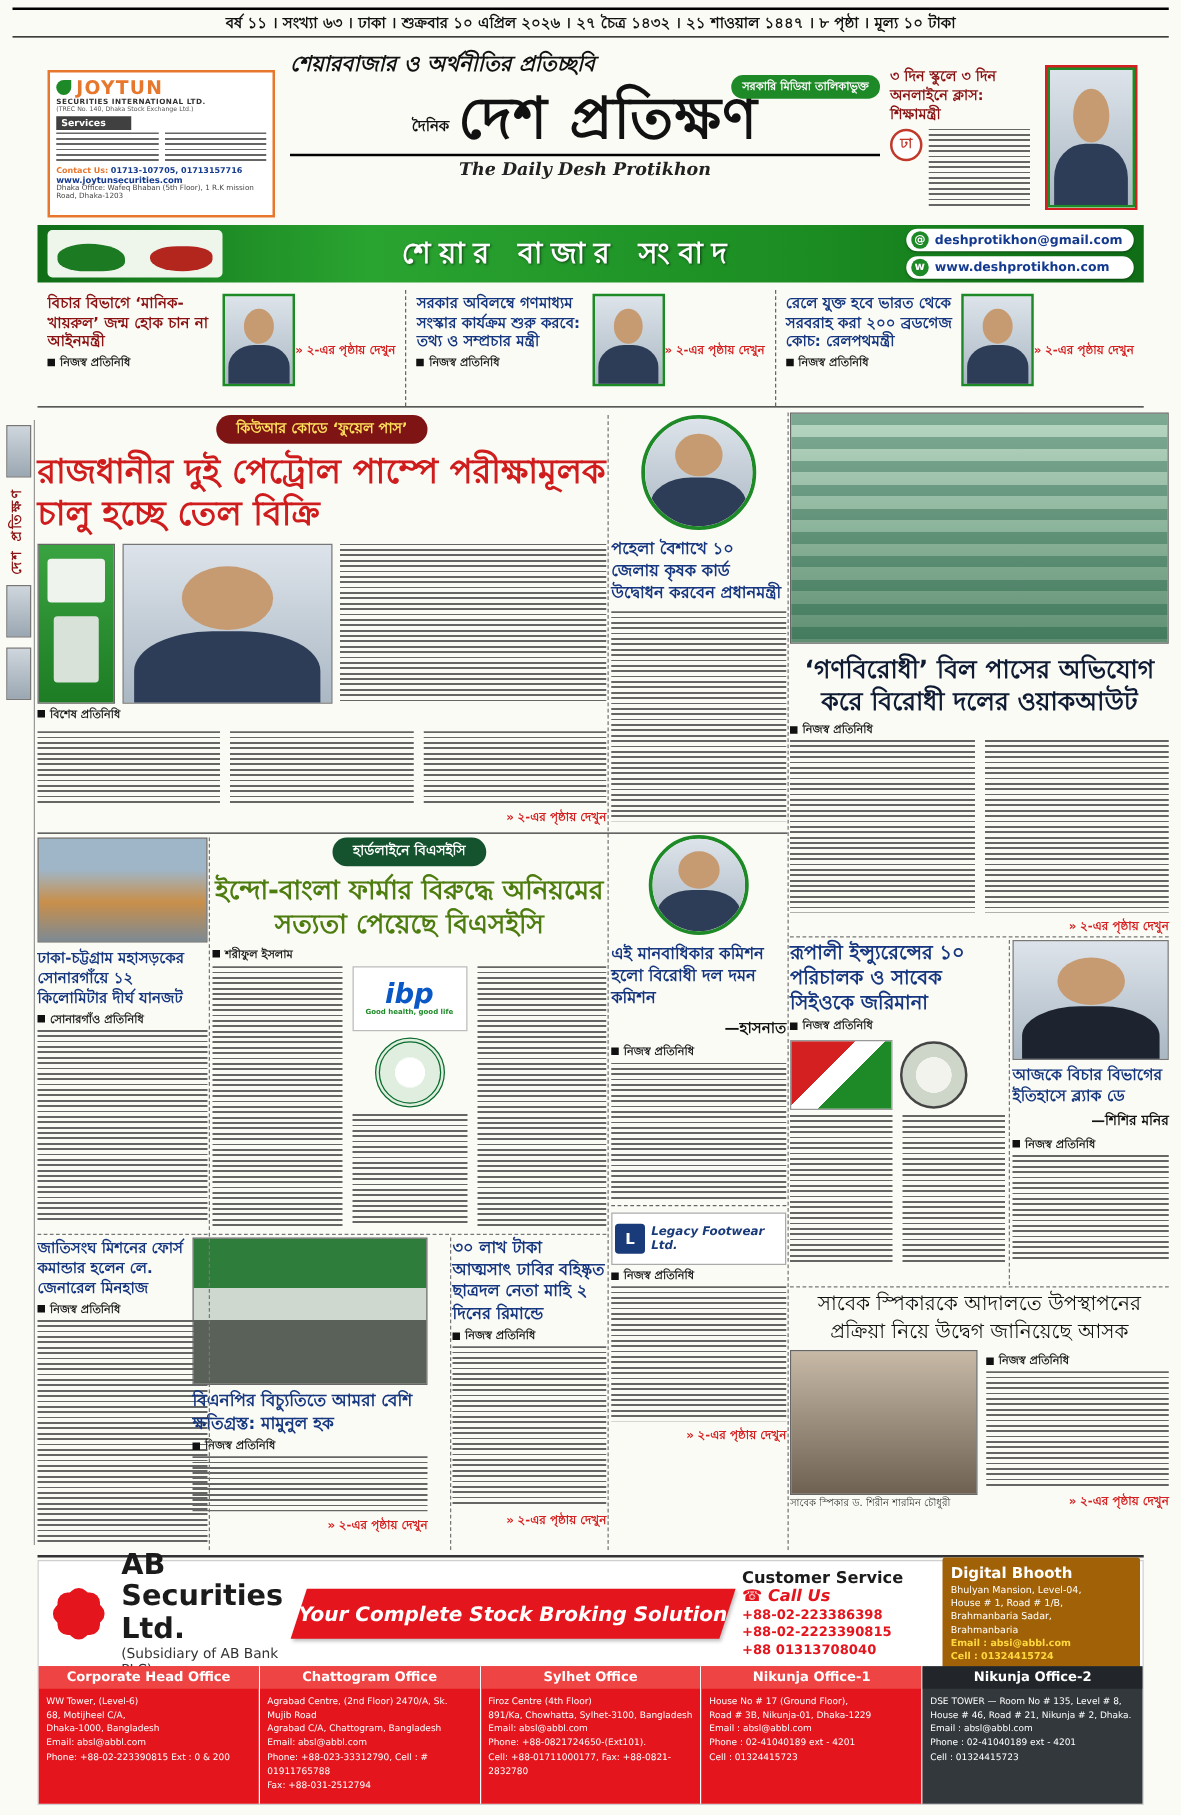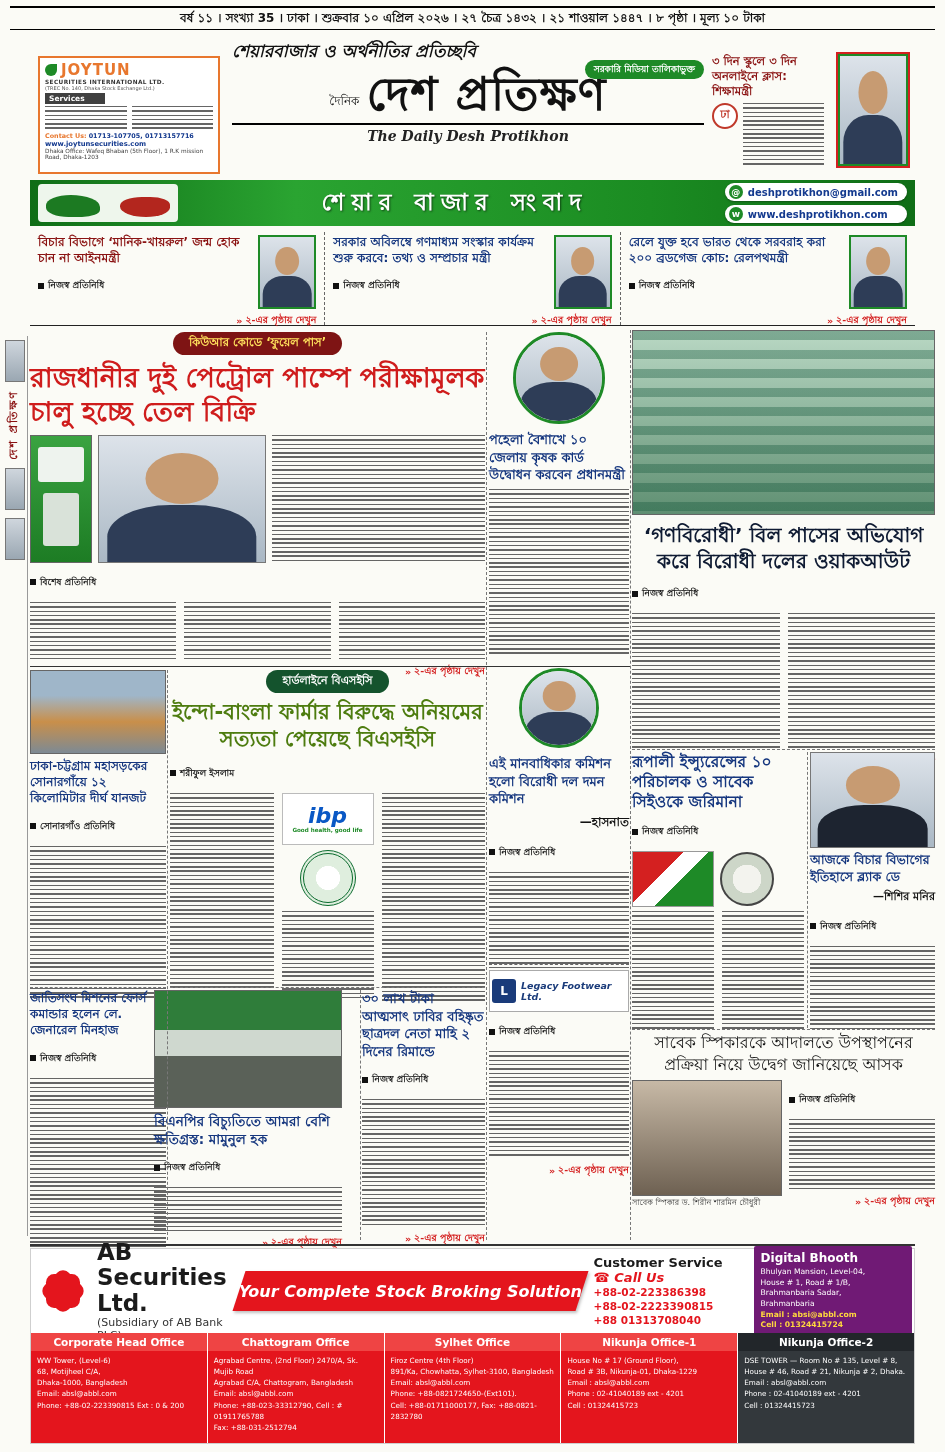--- a/index.html
+++ b/index.html
@@ -2,21 +2,21 @@
 <html><head>
 <meta charset="utf-8">
 <style>
   *{margin:0;padding:0;box-sizing:border-box}
   html,body{width:945px;height:1452px}
   body{position:relative;background:#fbfbf6;font-family:"DejaVu Sans","Liberation Sans",sans-serif;color:#111;overflow:hidden}
   .abs{position:absolute}
   .tx{background:repeating-linear-gradient(180deg,#4b4b4b 0 1.4px,transparent 1.4px 4.3px);opacity:.85}
   .cols{display:flex;gap:8px}
   .cols>*{flex:1}
-  .byl{display:flex;align-items:center;gap:4px;font-size:9px;font-weight:bold;color:#1b1b1b;margin:12px 0}
+  .byl{display:flex;align-items:center;gap:4px;font-size:9px;font-weight:bold;color:#1b1b1b;margin:1px 0}
   .sq{width:6px;height:6px;background:#111;display:inline-block;flex:0 0 auto}
   .jump{display:flex;justify-content:flex-end;align-items:center;gap:3px;color:#d42020;font-size:9.5px;font-weight:bold;margin-top:4px}
   .ph{background:linear-gradient(180deg,#cfd6dd,#9aa7b2);border:1px solid #777}
   .portrait{position:relative;overflow:hidden;background:linear-gradient(180deg,#dde3ea,#aab8c4)}
   .portrait::before{content:"";position:absolute;left:50%;top:14%;width:44%;height:40%;transform:translateX(-50%);border-radius:50%;background:#c79b72}
   .portrait::after{content:"";position:absolute;left:50%;top:55%;width:90%;height:60%;transform:translateX(-50%);border-radius:42% 42% 0 0;background:#2e3d57}
   .c-blue{color:#16377f}.c-maroon{color:#8a1212}
 
   .dateline{left:10px;top:6px;width:925px;height:24px;border-top:2px solid #000;border-bottom:1.2px solid #000;
     text-align:center;font-size:12px;font-weight:bold;line-height:21px}
@@ -35,21 +35,21 @@
   .jt-contact b{color:#e8772e}
   .jt-nums{font-weight:bold;color:#143a8f}
   .jt-web{font-size:6.8px;font-weight:bold;color:#143a8f}
   .jt-office{font-size:5.8px;color:#444}
 
   .masthead{left:232px;top:38px;width:472px;height:140px}
   .mh-tagline{font-size:17px;font-weight:bold;font-style:italic}
   .mh-badge{position:absolute;right:0;top:22px;background:#1e8a27;color:#fff;font-size:9px;font-weight:bold;
     padding:2px 9px;border-radius:10px}
   .mh-titlerow{display:flex;align-items:flex-end;justify-content:center;gap:7px;margin-top:4px}
-  .mh-daily{font-size:12px;font-weight:normal;padding-bottom:6px}
+  .mh-daily{font-size:12px;font-weight:bold;padding-bottom:6px}
   .mh-title{font-size:46px;font-weight:900;letter-spacing:1px;line-height:1.05}
   .mh-rule{border-top:2px solid #000;margin-top:5px}
   .mh-sub{text-align:center;font-family:"DejaVu Serif","Liberation Serif",serif;font-style:italic;font-weight:bold;
     font-size:14px;margin-top:3px;color:#222}
 
   .edubox{left:710px;top:52px;width:200px;height:124px;display:flex;gap:14px;padding:2px}
   .eb-left{flex:1}
   .eb-head{color:#8a1212;font-weight:800;font-size:11.5px;line-height:1.3}
   .eb-row{display:flex;gap:5px;margin-top:4px;align-items:flex-start}
   .eb-circle{width:26px;height:26px;border:2px solid #c0392b;border-radius:50%;display:flex;align-items:center;
@@ -66,21 +66,21 @@
     font-weight:900;text-shadow:1px 1px 2px rgba(0,0,0,.55)}
   .bn-letters .grp{margin-left:16px}
   .bn-pills{display:flex;flex-direction:column;gap:4px;flex:0 0 auto}
   .pill{background:#fff;border-radius:11px;padding:2px 9px 2px 4px;font-size:10px;font-weight:bold;color:#143a8f;
     display:flex;align-items:center;gap:5px;box-shadow:0 1px 2px rgba(0,0,0,.35)}
   .ic{width:14px;height:14px;border-radius:50%;background:#1e8a27;color:#fff;font-size:9px;display:flex;
     align-items:center;justify-content:center;font-weight:bold;flex:0 0 auto}
 
   
   .briefs{left:30px;top:232px;width:885px;height:94px;display:flex;border-bottom:1.5px solid #222}
-  .brief{flex:1;padding:3px 8px 4px;border-right:1.5px dashed #666;display:flex;flex-direction:column}
+  .brief{flex:1;padding:3px 8px 4px;border-right:1.5px dashed #666;display:flex;flex-direction:row}
   .brief:last-child{border-right:none}
   .br-top{display:flex;gap:6px;flex:1}
   .br-left{flex:1}
   .br-head{font-size:12px;font-weight:800;line-height:1.3}
   .br-photo{width:58px;height:74px;border:2px solid #1e8a27;flex:0 0 auto}
 
   
   .lead{left:30px;top:332px;width:455px;height:334px}
   .kicker-row{display:flex;justify-content:center}
   .kicker{background:#7e1414;color:#ffe15c;font-size:11.5px;font-weight:bold;padding:2px 16px;border-radius:12px}
@@ -180,36 +180,36 @@
   .ab-logo::after{transform:rotate(45deg)}
   .ab-name{font-size:23px;font-weight:800;color:#1b1b1b;line-height:1.1}
   .ab-sub{font-size:11px;color:#333}
   .ab-ribbon{flex:1;height:40px;background:#e4151d;transform:skewX(-18deg);display:flex;align-items:center;
     justify-content:center;box-shadow:2px 2px 3px rgba(0,0,0,.25)}
   .ab-ribbon span{transform:skewX(18deg);color:#fff;font-weight:800;font-style:italic;font-size:16px;white-space:nowrap}
   .ab-cs{width:148px;flex:0 0 auto;text-align:left}
   .ab-cs-title{font-size:13px;font-weight:800;color:#1b1b1b}
   .ab-cs-call{font-size:13px;font-weight:bold;font-style:italic;color:#e4151d}
   .ab-phone{font-size:10.5px;font-weight:800;color:#e4151d;line-height:1.35}
-  .ab-booth{width:158px;flex:0 0 auto;background:#701a75;color:#fff;padding:5px 7px;border-radius:2px}
+  .ab-booth{width:158px;flex:0 0 auto;background:#a16207;color:#fff;padding:5px 7px;border-radius:2px}
   .ab-booth-title{font-size:12px;font-weight:800;margin-bottom:2px}
   .ab-booth-line{font-size:7.6px;line-height:1.4}
   .ab-booth-line.hl{color:#ffd83d;font-weight:bold}
   .ab-bottom{height:110px;display:flex}
   .office{flex:1;background:#e4151d;color:#fff;padding:0 6px 4px;border-right:1.5px solid #fff;overflow:hidden}
   .office.dark{background:#33383c}
   .office:last-child{border-right:none}
   .of-title{background:#ef4444;margin:0 -6px 4px;padding:3px 4px;font-size:10.5px;font-weight:800;text-align:center}
   .office.dark .of-title{background:#22262a}
   .of-line{font-size:7.2px;line-height:1.55}
 </style>
 </head>
 <body>
 
-<div class="abs dateline">বর্ষ ১১ । সংখ্যা 35 । ঢাকা । শুক্রবার ১০ এপ্রিল ২০২৬ । ২৭ চৈত্র ১৪৩২ । ২১ শাওয়াল ১৪৪৭ । ৮ পৃষ্ঠা । মূল্য ১০ টাকা</div>
+<div class="abs dateline">বর্ষ ১১ । সংখ্যা ৬৩ । ঢাকা । শুক্রবার ১০ এপ্রিল ২০২৬ । ২৭ চৈত্র ১৪৩২ । ২১ শাওয়াল ১৪৪৭ । ৮ পৃষ্ঠা । মূল্য ১০ টাকা</div>
 
 <div class="abs joytun">
   <div class="jt-brandrow">
     <span class="jt-leaf"></span>
     <span class="jt-brand">JOYTUN</span>
   </div>
   <div class="jt-sub">SECURITIES INTERNATIONAL LTD.</div>
   <div class="jt-trec">(TREC No. 140, Dhaka Stock Exchange Ltd.)</div>
   <div class="jt-servbar">Services</div>
   <div class="jt-servs">

